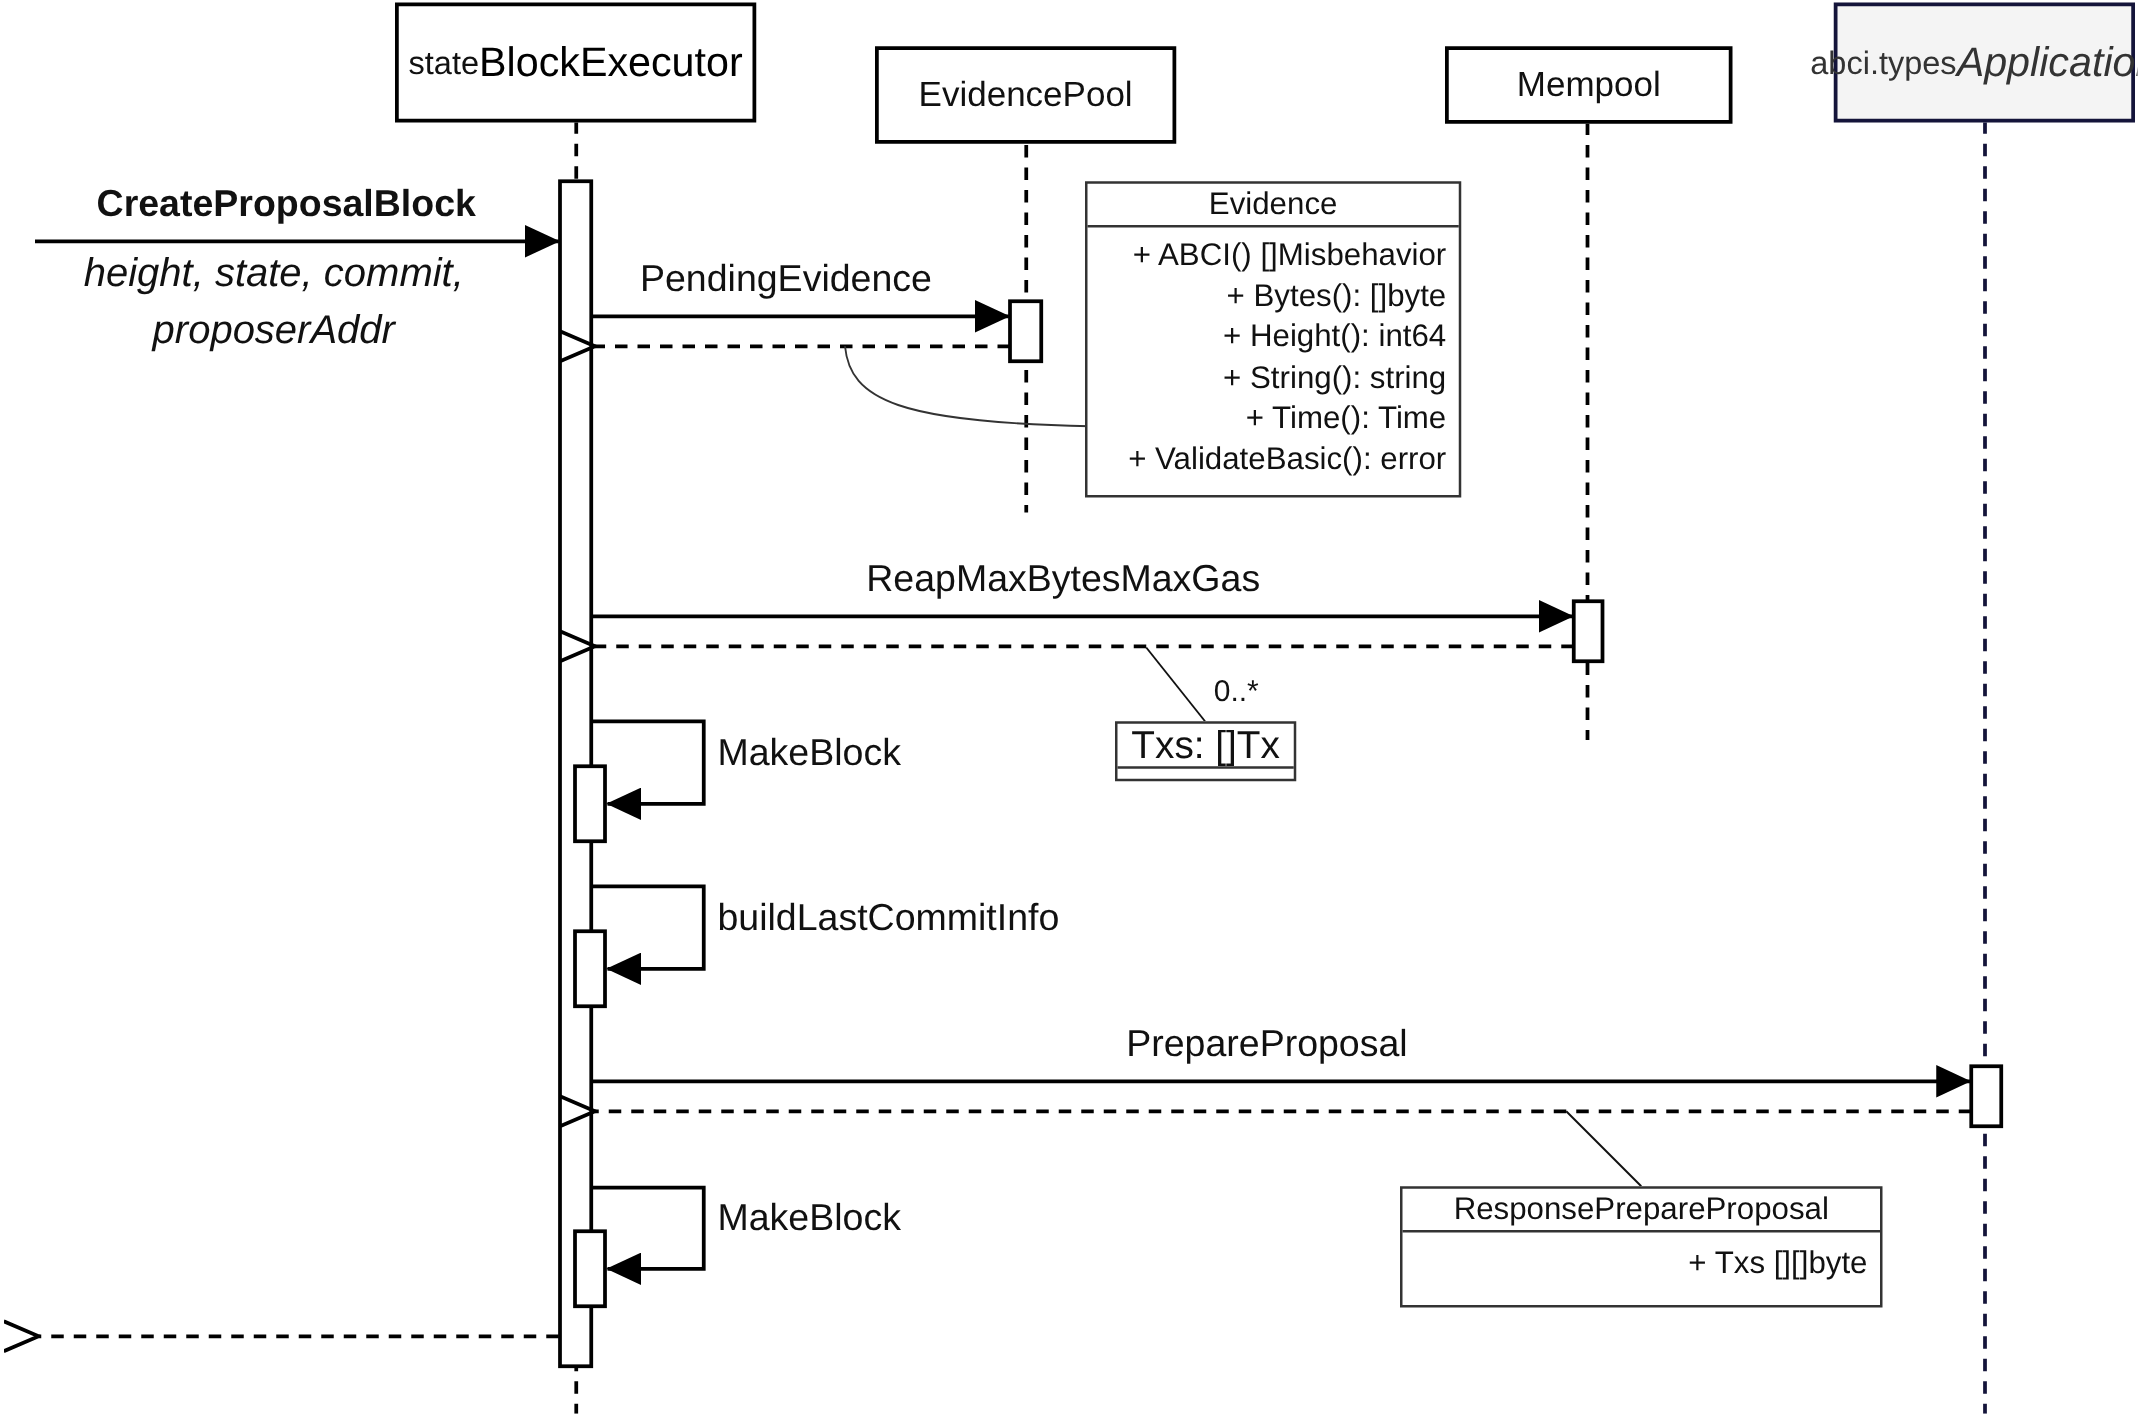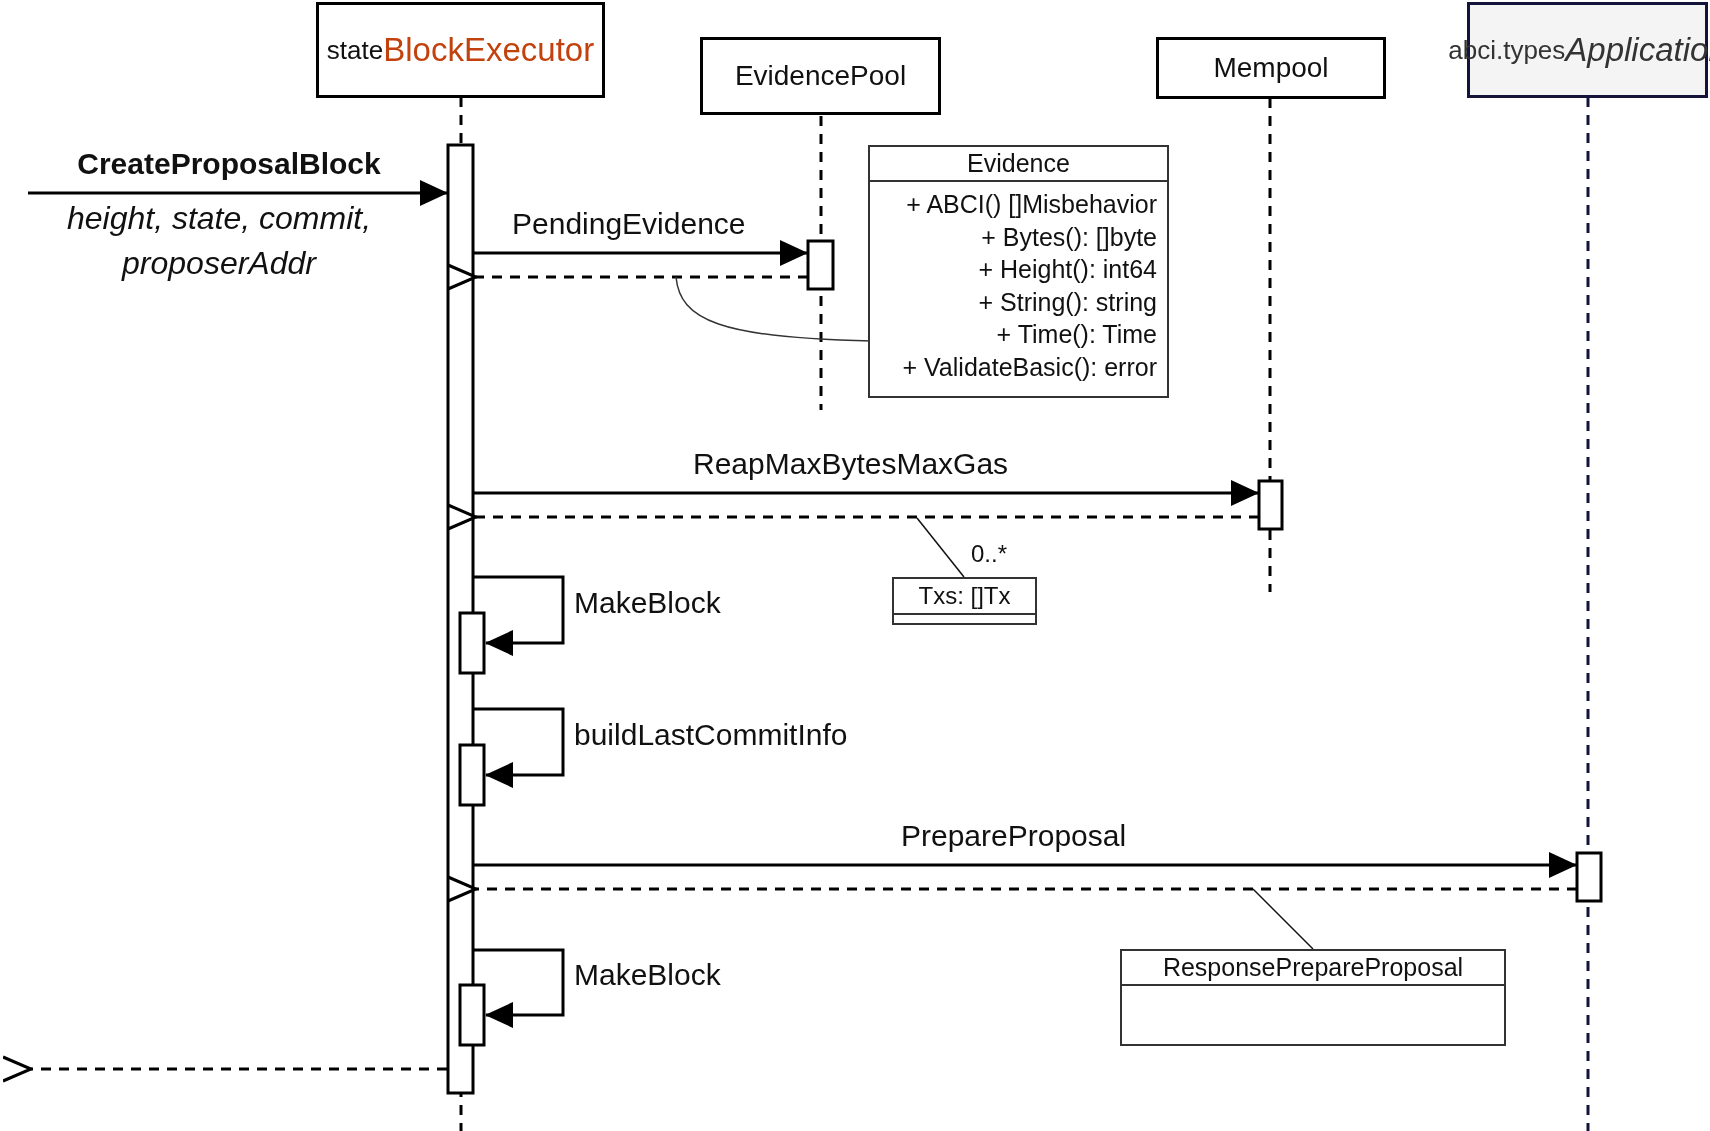--- a/index.html
+++ b/index.html
@@ -1,20 +1,20 @@
 <!DOCTYPE html>
 <html><head>
 <meta charset="utf-8">
 <style>
   html, body { margin:0; padding:0; background:#ffffff; }
   body { width:1710px; height:1131px; position:relative; overflow:hidden; font-family:"Liberation Sans", sans-serif; color:#111; }
   svg { position:absolute; left:0; top:0; }
   .participant { position:absolute; box-sizing:border-box; border:3px solid #000; background:#fff; display:flex; flex-direction:row; align-items:center; justify-content:center; }
   .participant .stereo { font-size:26px; line-height:30px; color:#111; }
-  .participant .pname { font-size:33px; line-height:40px; color:#c2410c; }
+  .participant .pname { font-size:33px; line-height:40px; color:#000000; }
   .participant .pname-single { font-size:28px; color:#111; }
   .participant.app { border-color:#14143a; background:#f4f4f4; }
   .participant.app .stereo, .participant.app .pname { color:#333;text-align:center; }
   .participant.app .pname { font-style:italic; }
   .lbl { position:absolute; white-space:nowrap; font-size:30px; color:#111; }
   .lbl.center { transform:translateX(-50%); text-align:left; }
   .call-bold { font-weight:bold; font-size:30px; }
   .call-args { font-style:italic; font-size:32px; line-height:45px; text-align:center; }
   .classbox { position:absolute; box-sizing:border-box; border:2px solid #333; background:#fff; }
   .classbox .cname { text-align:center; border-bottom:2px solid #333; font-size:25px; line-height:33px; }
@@ -107,18 +107,21 @@
     <div class="member">+ Bytes(): []byte</div>
     <div class="member">+ Height(): int64</div>
     <div class="member">+ String(): string</div>
     <div class="member">+ Time(): Time</div>
     <div class="member">+ ValidateBasic(): error</div>
   </div>
 </div>
 
 <div class="lbl small" style="left:971px; top:540px;">0..*</div>
 <div class="classbox" style="left:892px; top:577px; width:145px; height:48px;">
-  <div class="cname" style="line-height:34px; font-size:24px;">Txs: []Tx</div>
+  <div class="cname" style="line-height:34px; font-size:31px;">Txs: []Tx</div>
 </div>
 
 <div class="classbox" style="left:1120px; top:949px; width:386px; height:97px;">
   <div class="cname">ResponsePrepareProposal</div>
+  <div class="members" style="padding-top:8px;">
+    <div class="member">+ Txs [][]byte</div>
+  </div>
 </div>
 
 </body></html>

